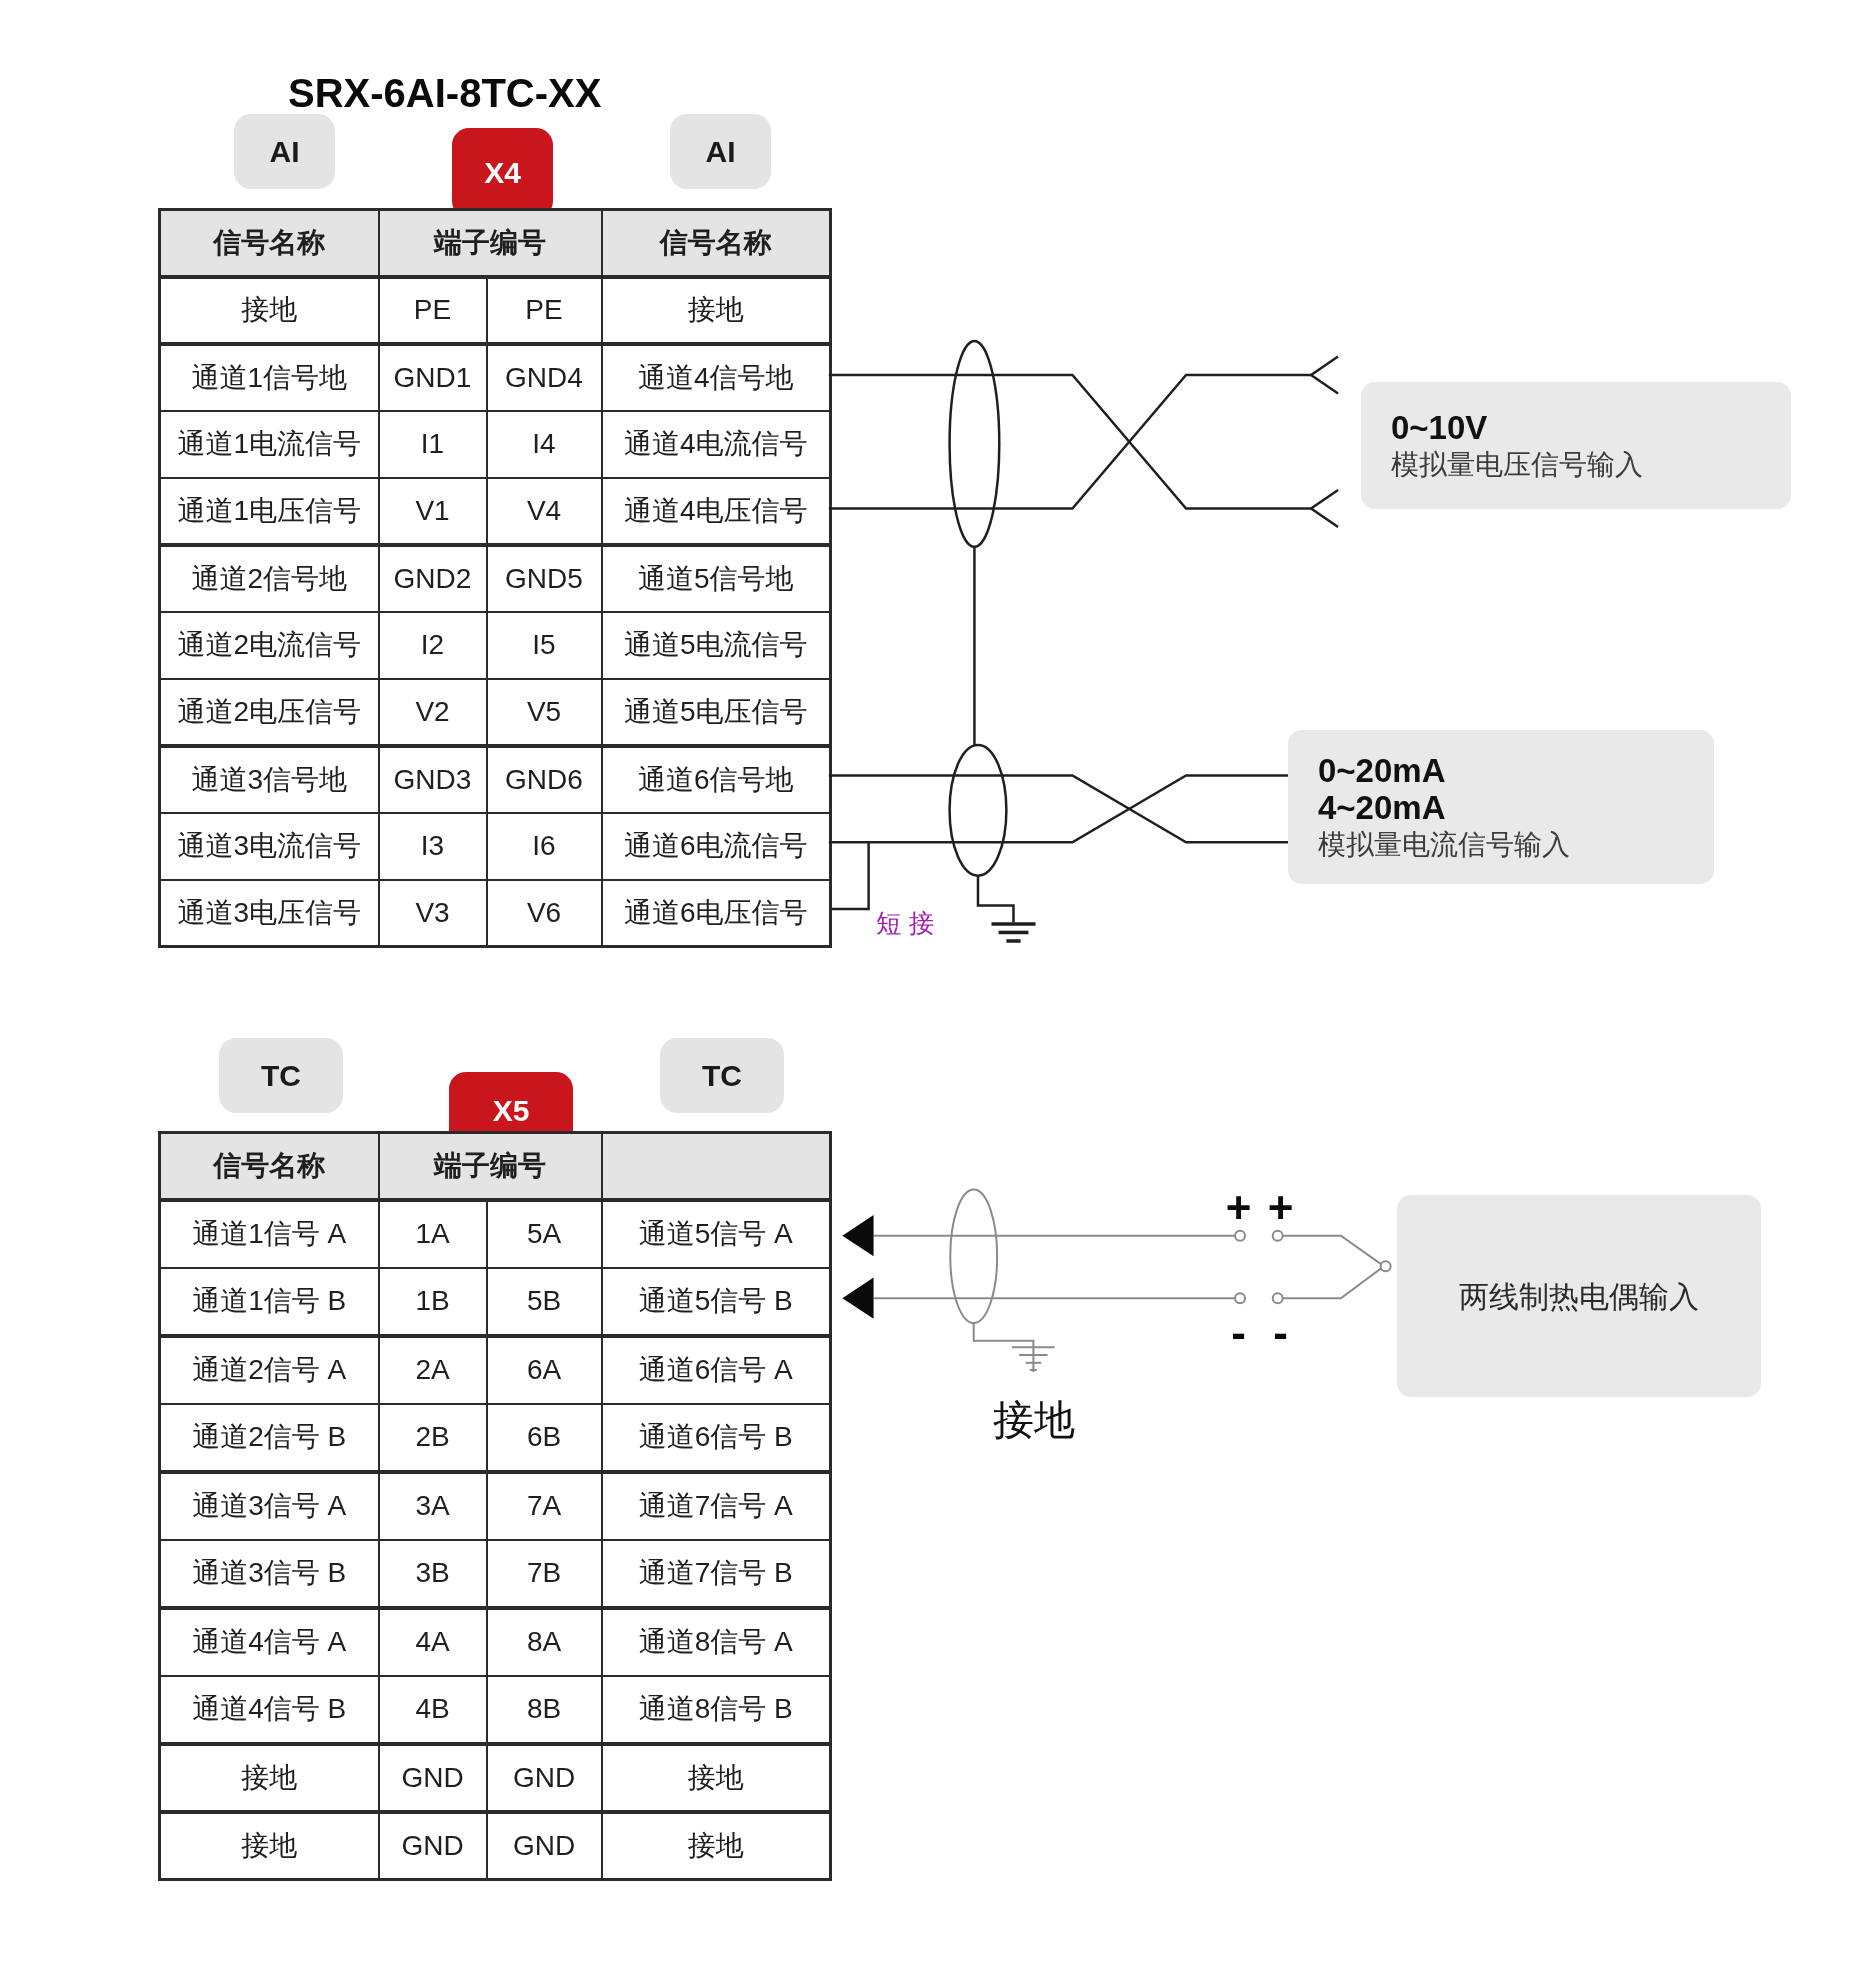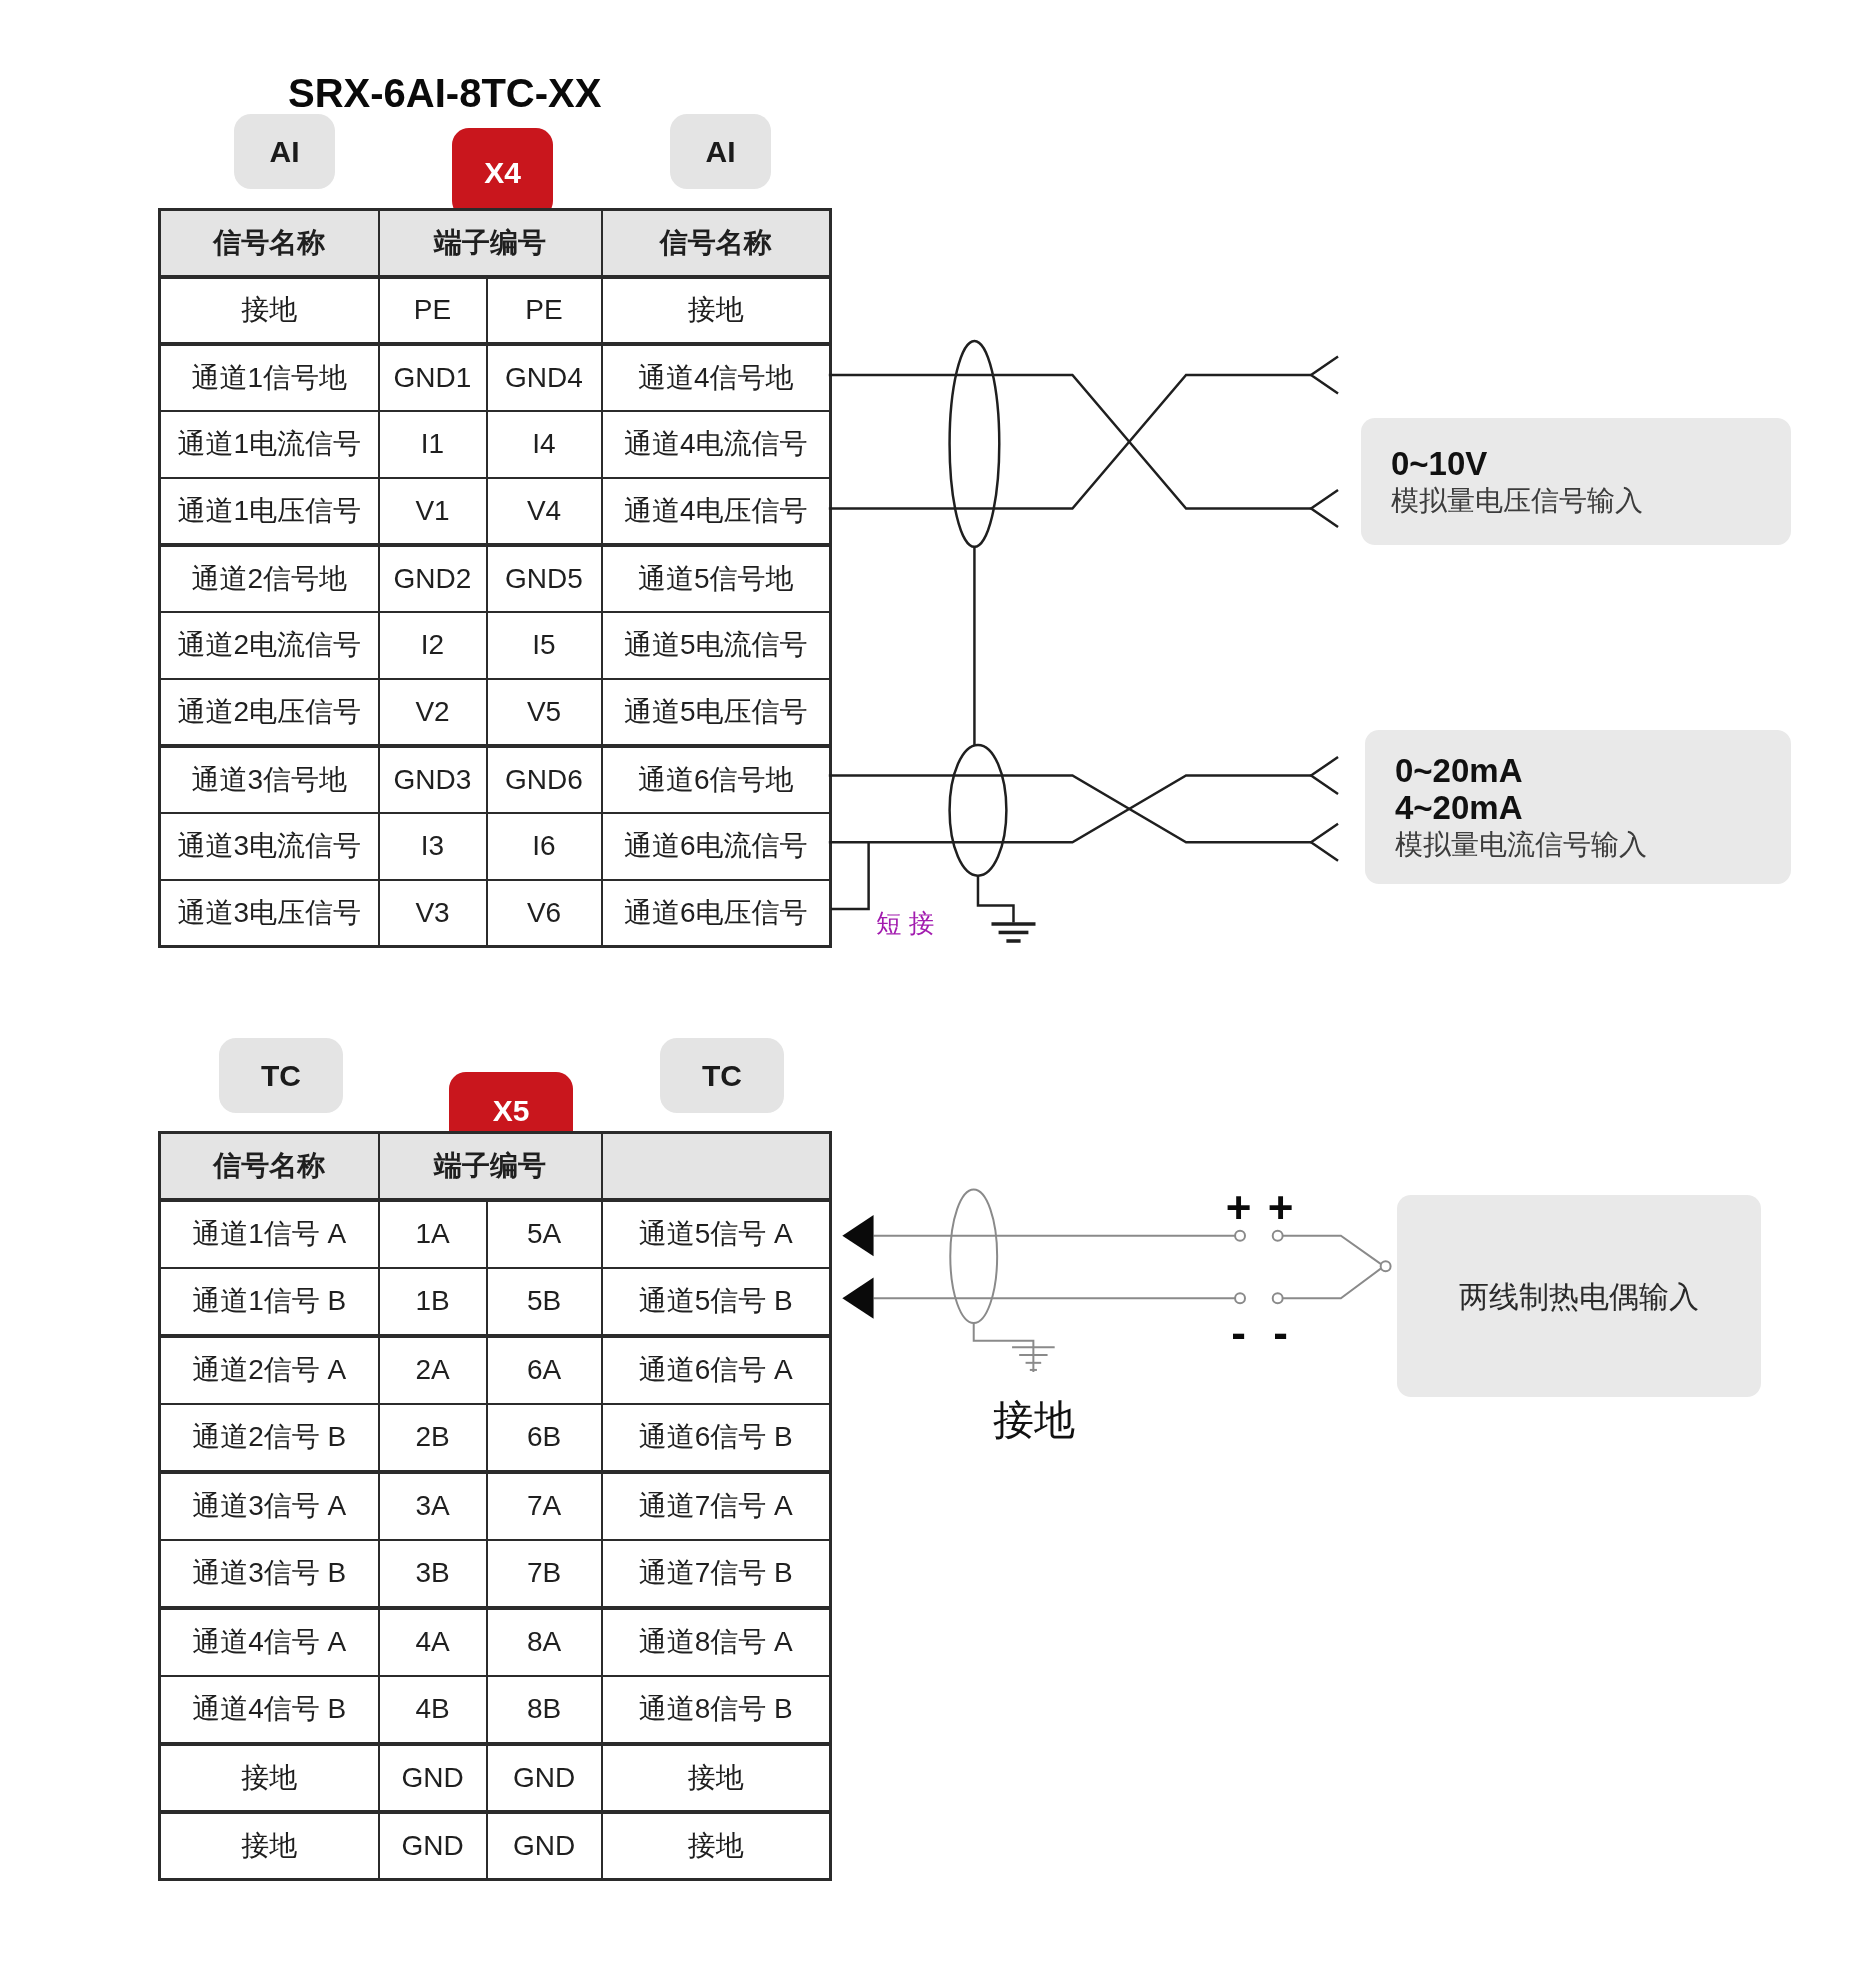--- a/index.html
+++ b/index.html
@@ -247,26 +247,26 @@
         <circle cx="1799" cy="1828" r="7"></circle>
         <circle cx="1951" cy="1783" r="7"></circle>
       </g>
     </g>
     <g fill="#0a0a0a" stroke="none">
       <path d="M1186 1740 L1230 1711 V1769 Z"></path>
       <path d="M1186 1828 L1230 1799 V1857 Z"></path>
     </g>
   </svg>
 
-  <div class="abs notebox padl" style="left:1361px;top:382px;width:400px;height:127px;margin-top:36px;">
+  <div class="abs notebox padl" style="left:1361px;top:382px;width:400px;height:127px;">
     <div class="b">0~10V</div>
     <div class="r">模拟量电压信号输入</div>
   </div>
 
-  <div class="abs notebox padl" style="left:1365px;top:730px;width:396px;height:154px;">
+  <div class="abs notebox padl" style="left:1288px;top:730px;width:396px;height:154px;">
     <div class="b">0~20mA</div>
     <div class="b">4~20mA</div>
     <div class="r">模拟量电流信号输入</div>
   </div>
 
   <div class="abs notebox center" style="left:1397px;top:1195px;width:364px;height:202px;">
     <div class="r" style="color:#2a2a2a;font-size:30px;">两线制热电偶输入</div>
   </div>
 
   <div class="abs short-label" style="left:876px;top:865px;">短 接</div>

